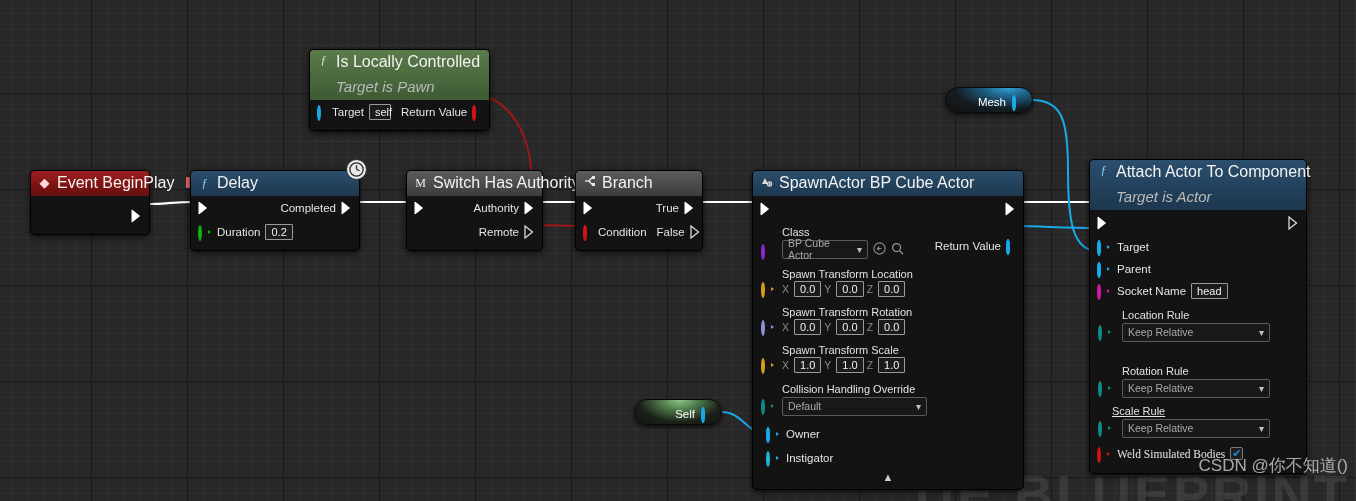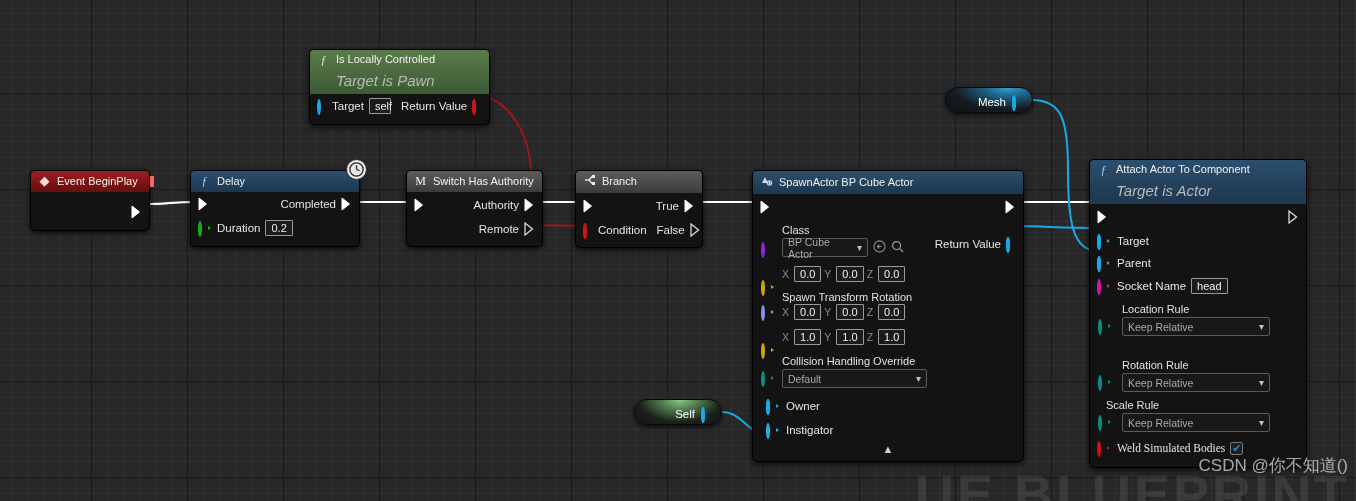--- a/index.html
+++ b/index.html
@@ -56,21 +56,21 @@
   .node-body { padding-bottom: 6px; }
   .nhead {
     display: flex; align-items: flex-start;
     padding: 3px 8px 4px 7px;
     border-radius: 4px 4px 0 0;
     gap: 6px;
     min-height: 19px;
   }
   .nhead .hicon { flex: 0 0 auto; width: 13px; text-align: center; line-height: 14px; font-size: 12px; }
   .ntitles { display:flex; flex-direction: column; line-height: 1.12; }
-  .ntitle { font-size: 11px; color: #f2f2f2; white-space: nowrap; }
+  .ntitle { font-size: 16px; color: #f2f2f2; white-space: nowrap; }
   .nsub { font-size: 15px; font-style: italic; color: #b9b9b9; white-space: nowrap; margin-top:8px; }
 
   .head-func { background: linear-gradient(to bottom, #2b4f6e 0%, #23415b 55%, #1d3850 100%); }
   .head-macro { background: linear-gradient(to bottom, #5c5c5c 0%, #4a4a4a 55%, #3c3c3c 100%); }
   .head-event { background: linear-gradient(to bottom, #9e2020 0%, #7c1212 60%, #651010 100%); }
   .head-pure { background: linear-gradient(to bottom, #5b7b4b 0%, #4a6a3e 55%, #3d5a34 100%); }
   .head-spawn { background: linear-gradient(to bottom, #2b4f6e 0%, #23415b 55%, #1d3850 100%); }
 
   .row { display: flex; align-items: center; gap: 5px; position: relative; padding: 0 7px; min-height: 20px; }
   .row.exec { justify-content: space-between; }
@@ -422,20 +422,21 @@
           </div>
           <div style="display:flex;align-items:center;gap:5px;padding-top:14px;">
             <span class="plabel">Return Value</span>
             <span class="pin c-blue"><span class="pin-circle solid"></span></span>
           </div>
         </div>
       </div>
 
       <div class="fieldgroup" style="margin-top:9px; position:relative;">
         <span class="pin c-yellow pin-arrowdot" style="position:absolute;left:8px;top:16px;"><span class="pin-circle hollow"></span></span>
+        <div class="fieldlabel">Spawn Transform Location</div>
         <div class="vecrow">
           <span class="axis">X</span>
           <span class="vbox">0.0</span>
           <span class="axis">Y</span>
           <span class="vbox">0.0</span>
           <span class="axis">Z</span>
           <span class="vbox">0.0</span>
         </div>
       </div>
 
@@ -447,20 +448,21 @@
           <span class="vbox">0.0</span>
           <span class="axis">Y</span>
           <span class="vbox">0.0</span>
           <span class="axis">Z</span>
           <span class="vbox">0.0</span>
         </div>
       </div>
 
       <div class="fieldgroup" style="margin-top:9px; position:relative;">
         <span class="pin c-yellow pin-arrowdot" style="position:absolute;left:8px;top:16px;"><span class="pin-circle hollow"></span></span>
+        <div class="fieldlabel">Spawn Transform Scale</div>
         <div class="vecrow">
           <span class="axis">X</span>
           <span class="vbox">1.0</span>
           <span class="axis">Y</span>
           <span class="vbox">1.0</span>
           <span class="axis">Z</span>
           <span class="vbox">1.0</span>
         </div>
       </div>
 
@@ -543,21 +545,21 @@
         <div style="margin-left:25px;margin-top:2px;">
           <div class="combo" style="width:148px;">
             <span>Keep Relative</span>
             <span class="chev">▾</span>
           </div>
         </div>
       </div>
 
       <div class="fieldgroup" style="margin-top:7px;position:relative;">
         <span class="pin c-teal pin-arrowdot" style="position:absolute;left:8px;top:18px;"><span class="pin-circle hollow"></span></span>
-        <div class="fieldlabel" style="margin-left:9px;">Scale Rule</div>
+        <div class="fieldlabel" style="margin-left:15px;text-decoration:underline;">Scale Rule</div>
         <div style="margin-left:25px;margin-top:2px;">
           <div class="combo" style="width:148px;">
             <span>Keep Relative</span>
             <span class="chev">▾</span>
           </div>
         </div>
       </div>
 
       <div class="row" style="min-height:26px;margin-top:3px;">
         <span class="pin c-red pin-arrowdot"><span class="pin-circle hollow"></span></span>

